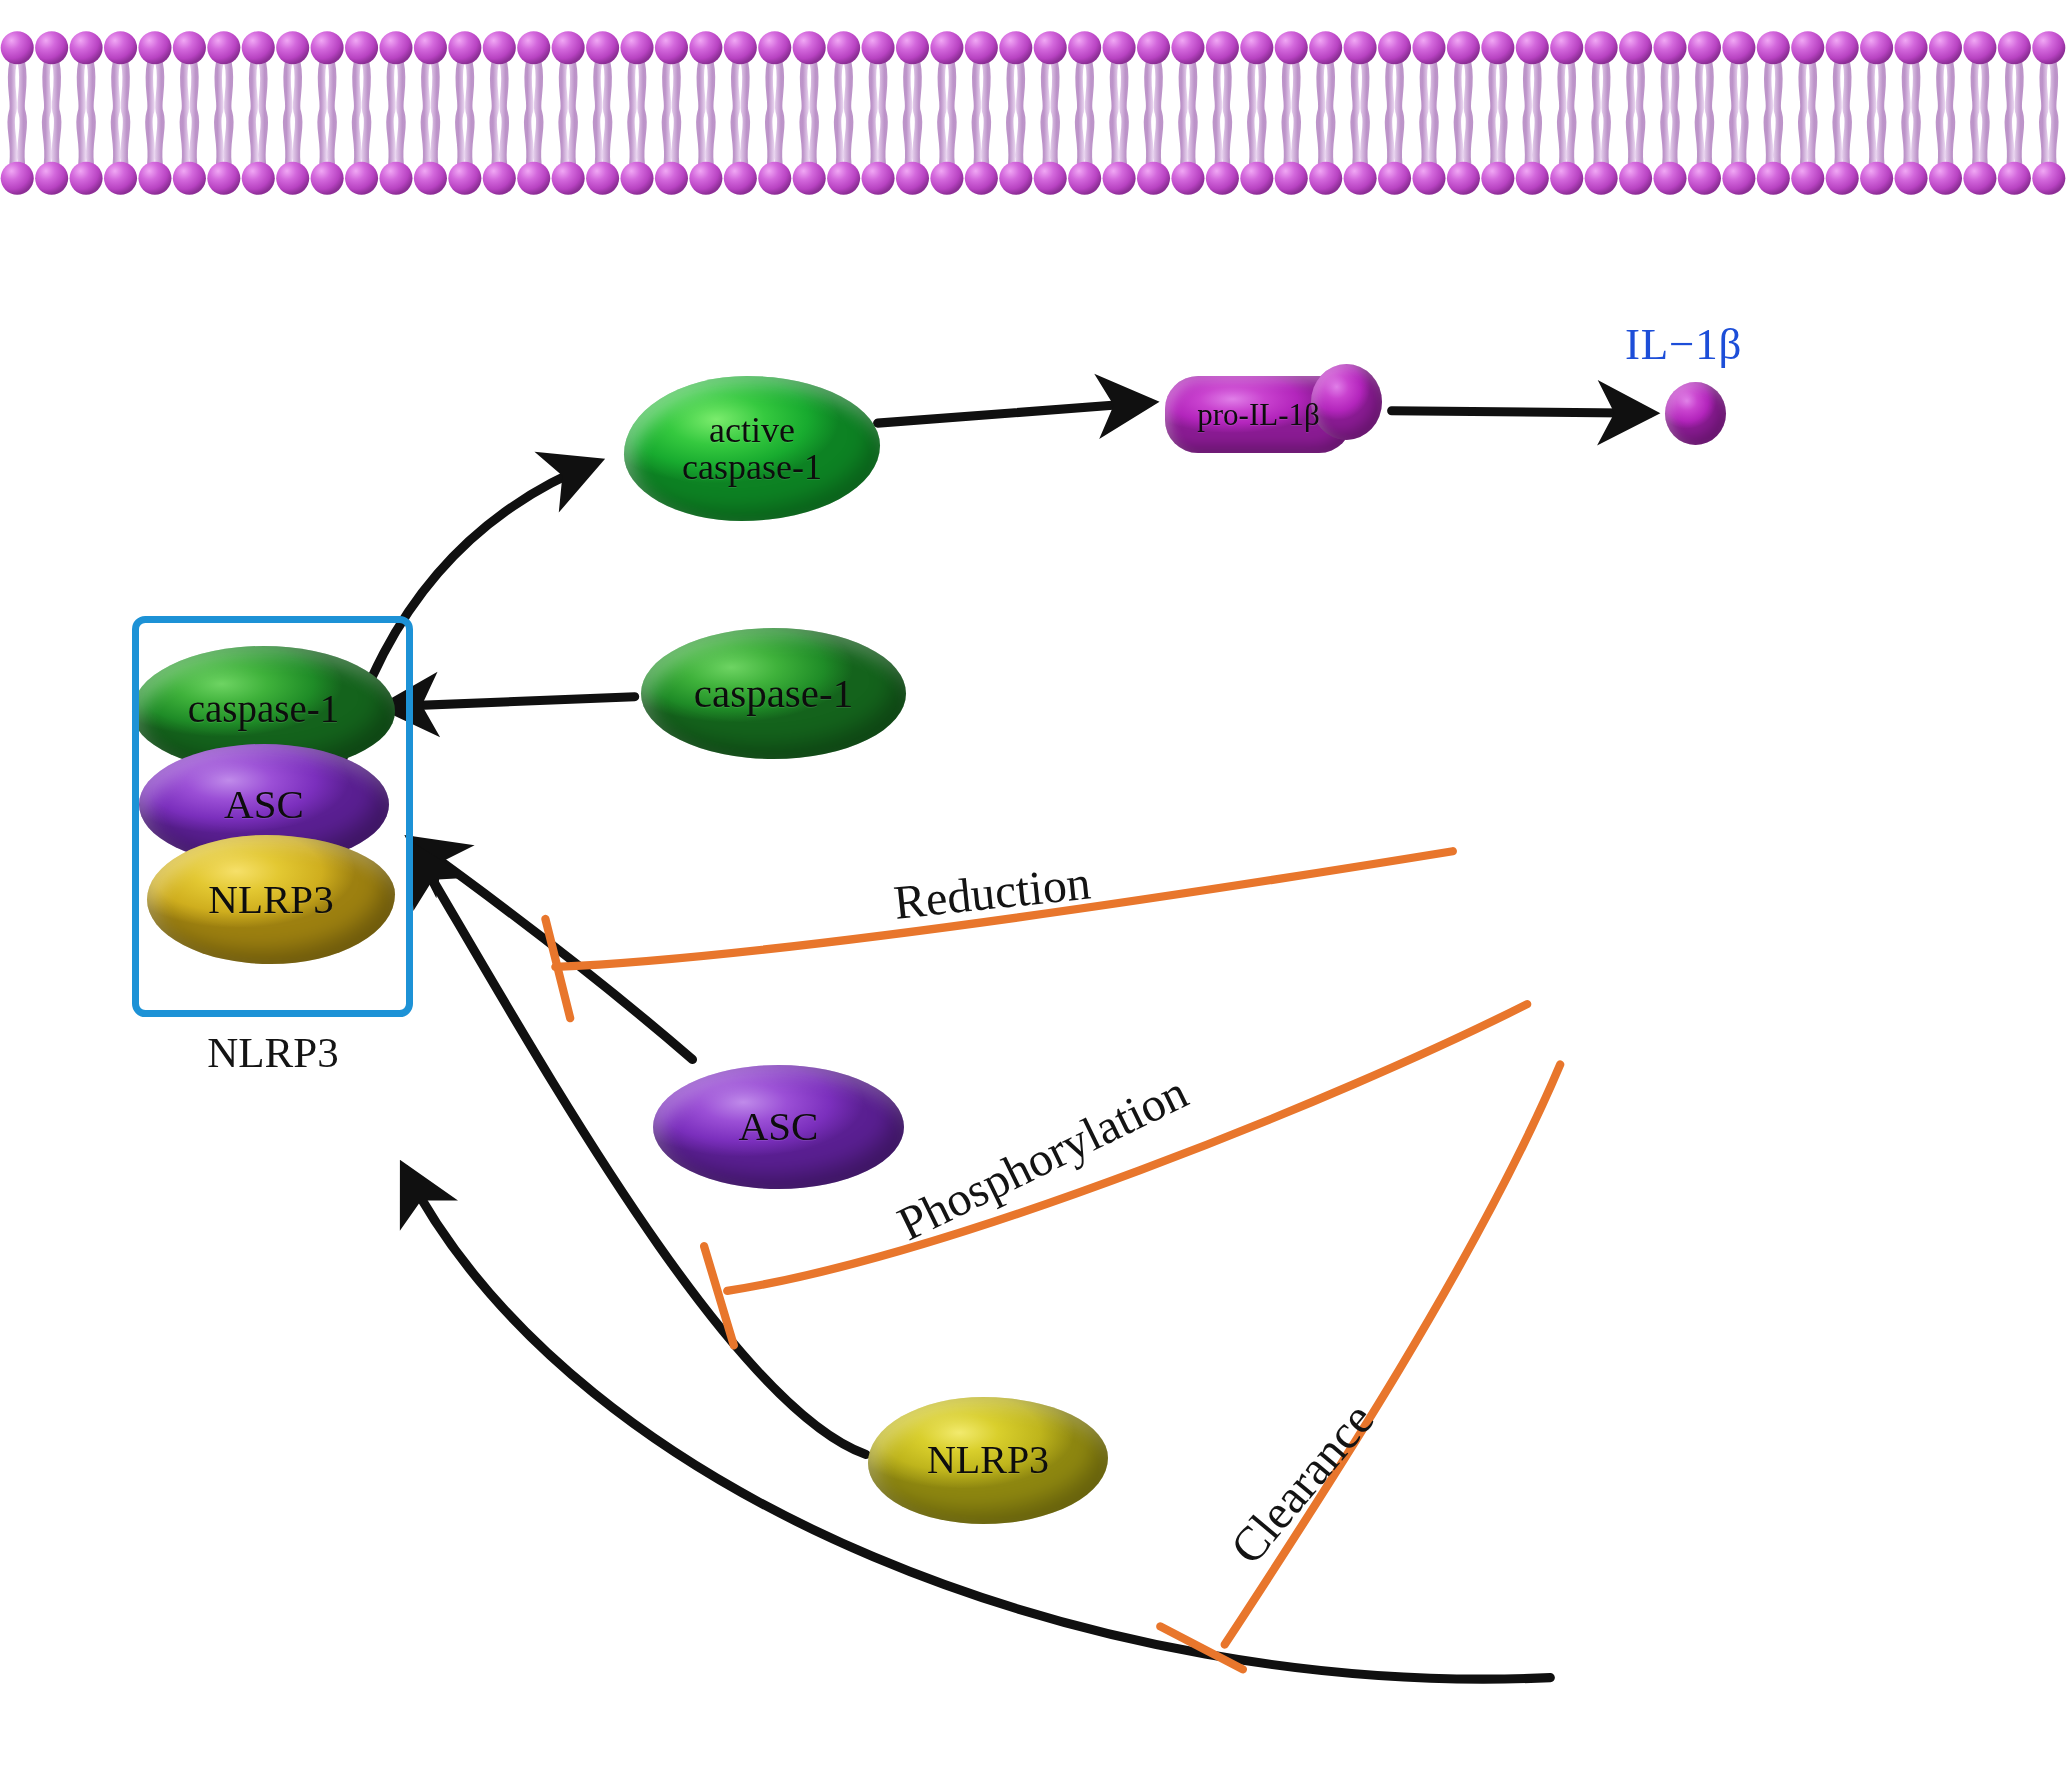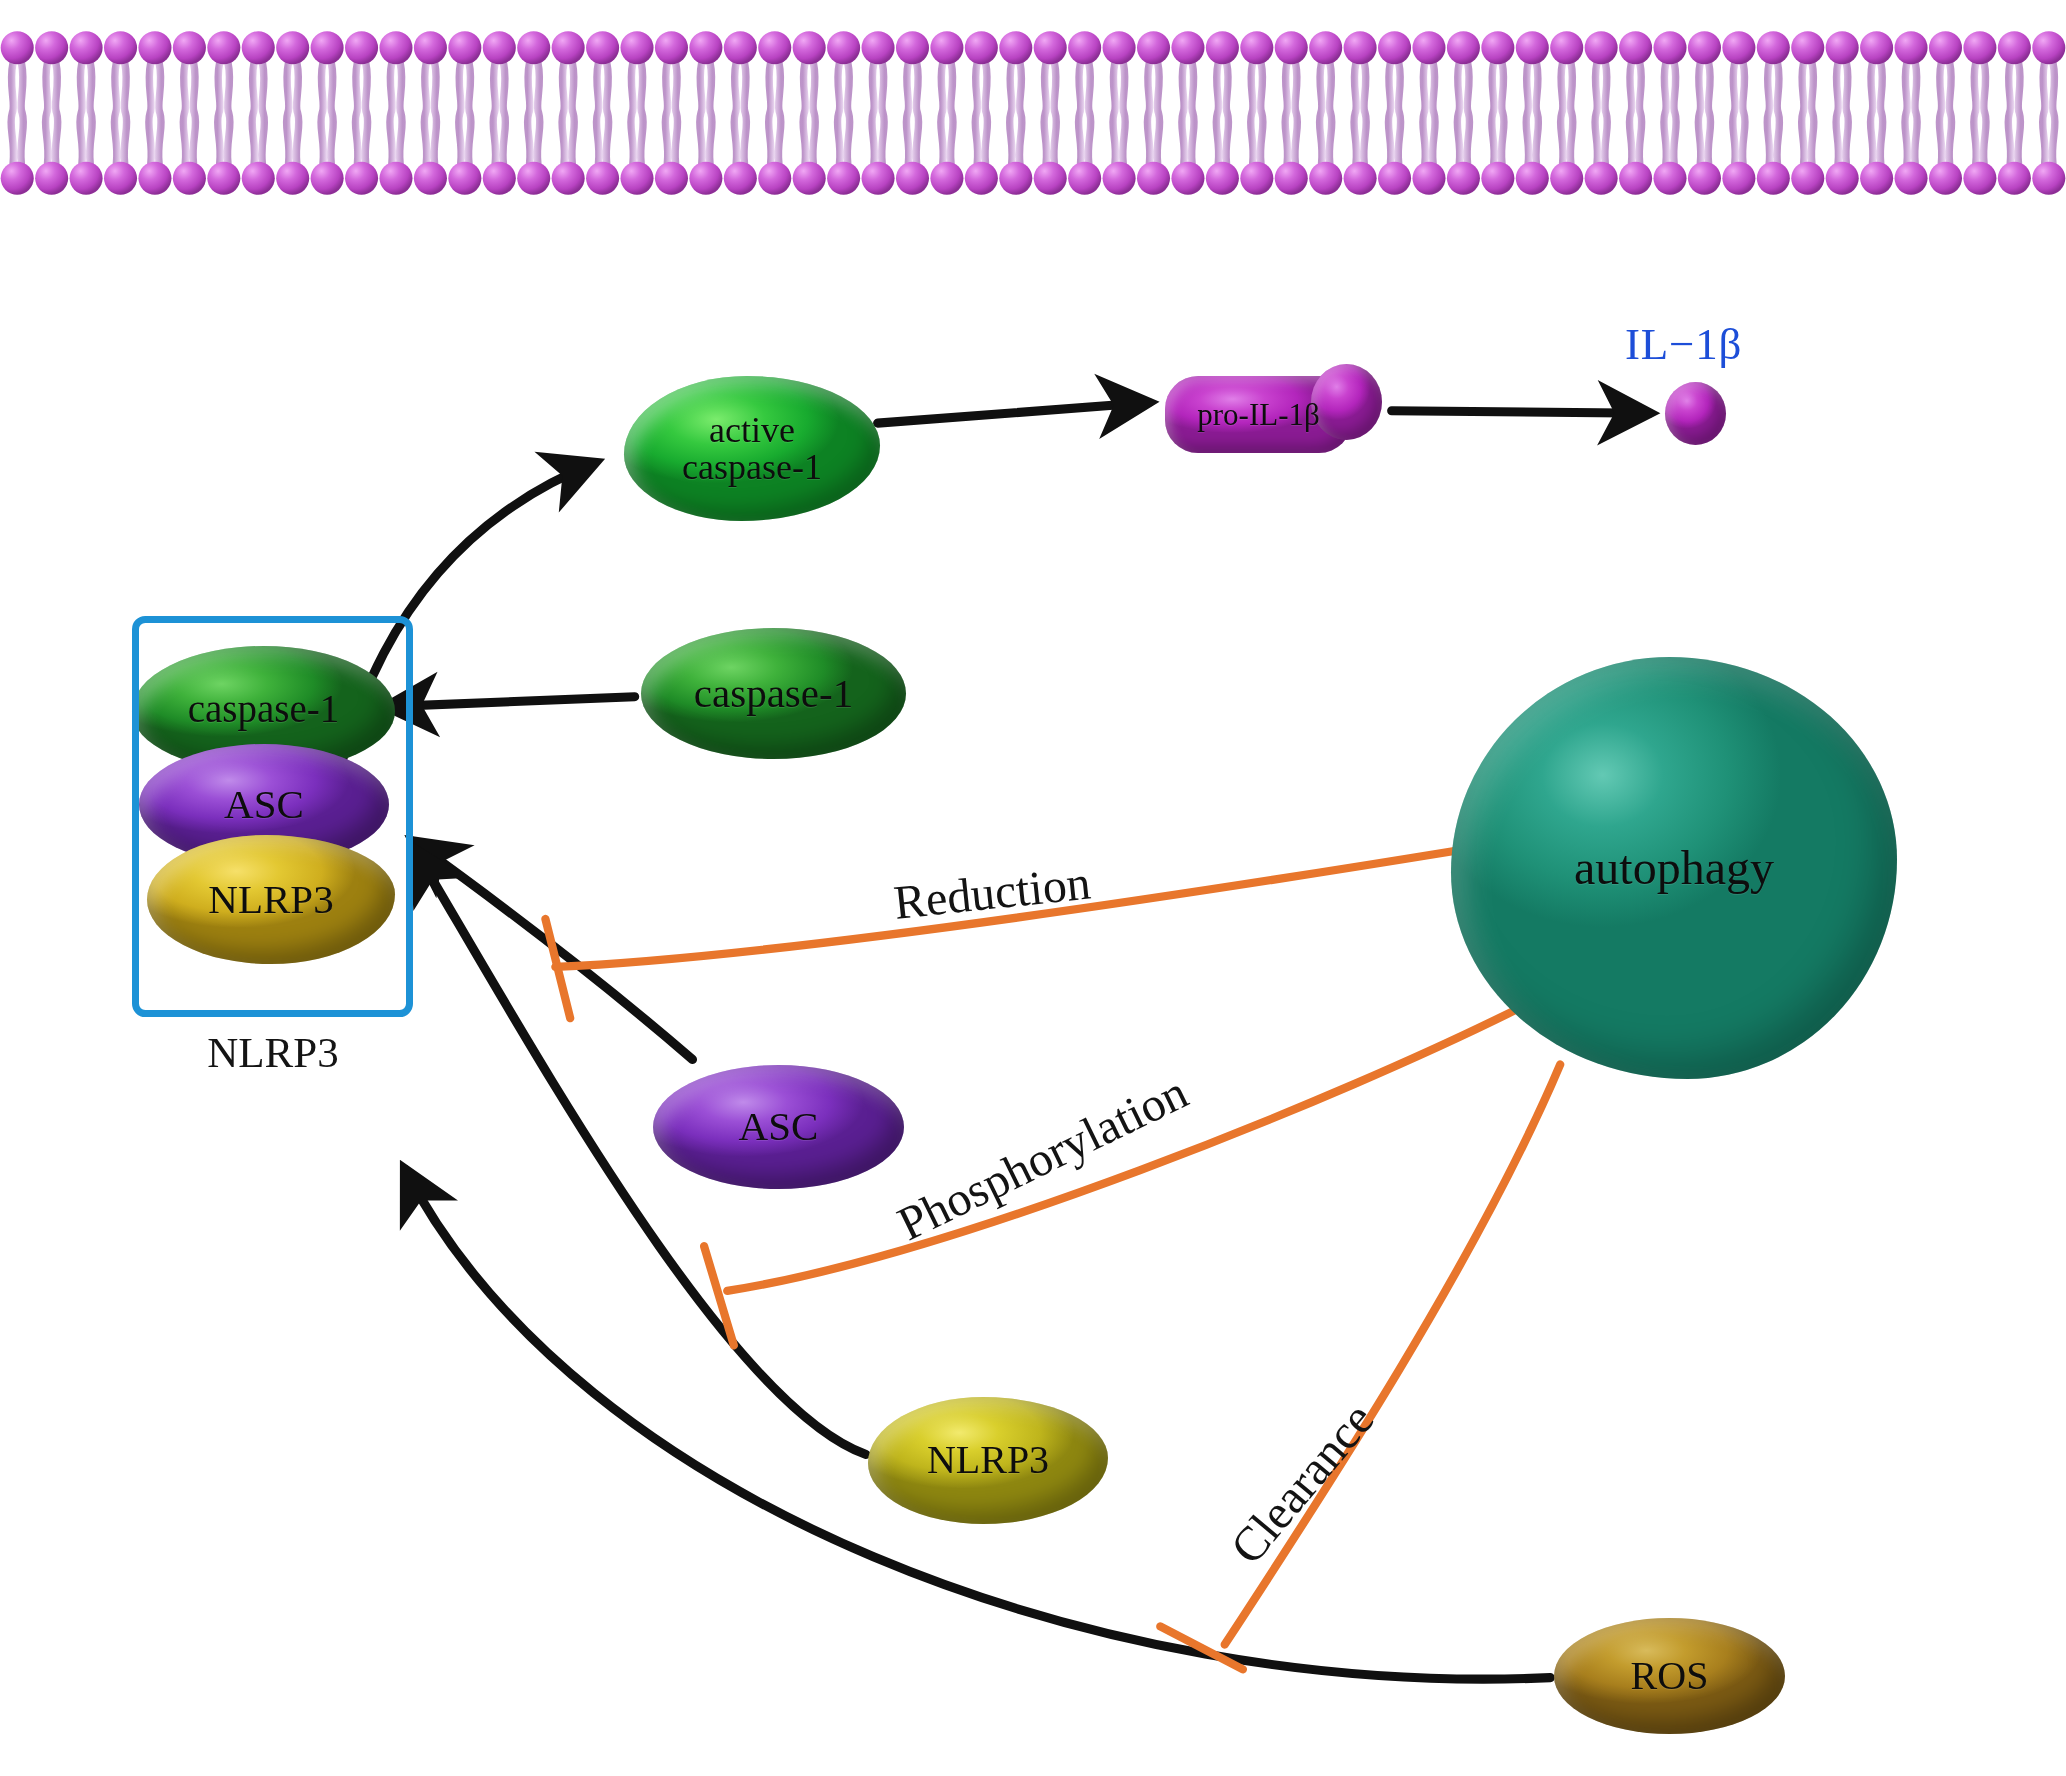--- a/index.html
+++ b/index.html
@@ -486,27 +486,21 @@
     </div>
 
     <div class="node blob-purple" id="node-asc-free">
       <span class="lbl">ASC</span>
     </div>
 
     <div class="node blob-olive" id="node-nlrp3-free">
       <span class="lbl">NLRP3</span>
     </div>
 
-    <div class="node blob-brown" id="node-ros">
-      <span class="lbl">ROS</span>
-    </div>
-
-    <div class="node blob-teal" id="node-autophagy">
-      <span class="lbl">autophagy</span>
-    </div>
+
 
     <div class="blob-magenta" id="node-pro-il1b-bump"></div>
     <div class="node blob-magenta" id="node-pro-il1b">
       <span class="lbl">pro-IL-1β</span>
     </div>
 
     <div id="label-il1b">IL−1β</div>
     <div class="node blob-magenta" id="node-il1b-dot"></div>
 
     <div class="pathway-label" id="label-reduction">Reduction</div>

